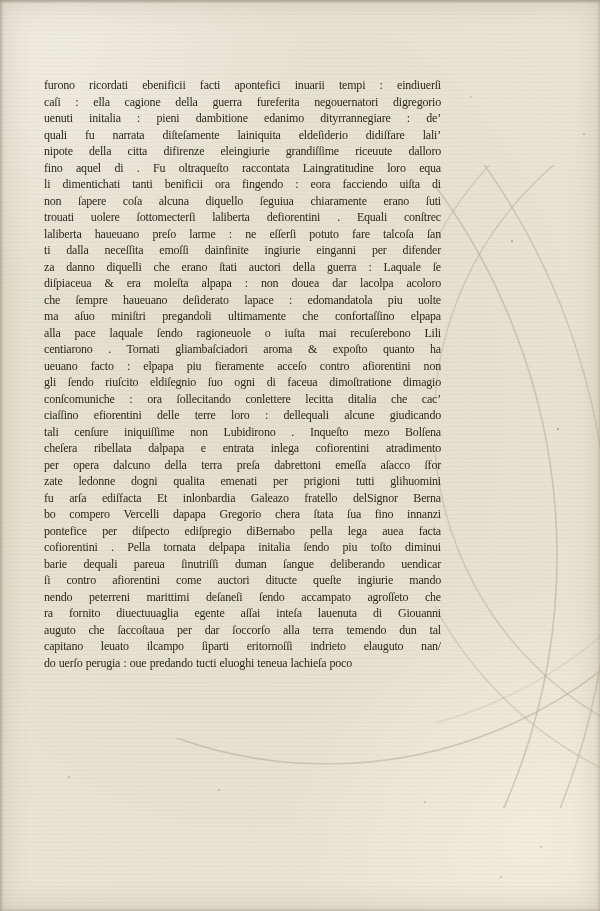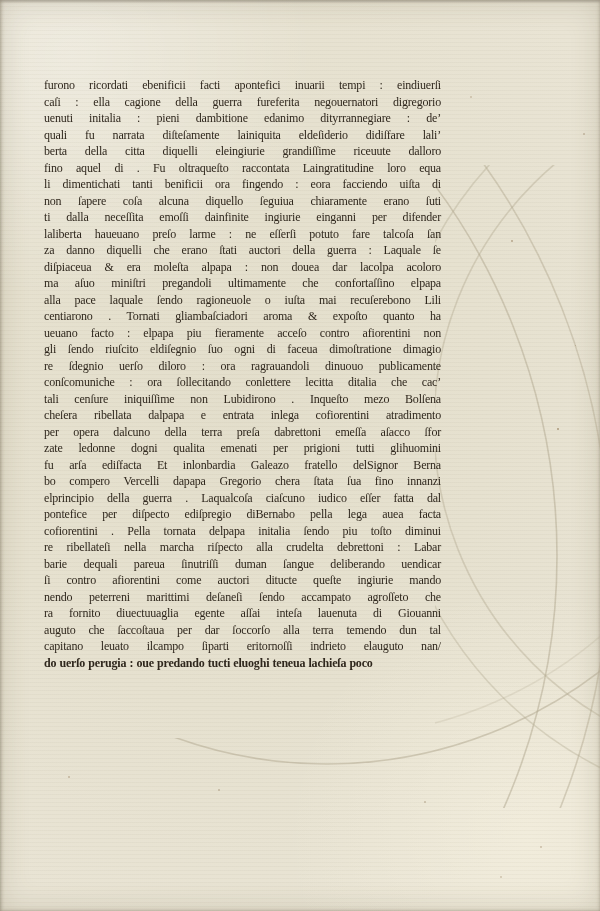--- a/index.html
+++ b/index.html
@@ -37,21 +37,21 @@
     letter-spacing:-0.2px;
     word-spacing:0.4px;
   }
   .tline{
     text-align:justify;
     text-align-last:justify;
     white-space:normal;
     height:16.5px;
     overflow:visible;
   }
-  .tline.lastline{text-align-last:left;font-weight:bold;}
+  .tline.lastline{text-align-last:left;}
   .fox{position:absolute;border-radius:50%;pointer-events:none;}
 </style>
 </head>
 <body>
 
 <div id="page">
 
   <svg id="emboss" width="600" height="911" viewBox="0 0 600 911">
     <defs>
       <clipPath id="marginclip">
@@ -69,45 +69,45 @@
       </g>
   </svg>
 
   <div id="texture"></div>
 
   <div id="textblock">
       <div class="tline">furono ricordati ebenificii facti apontefici inuarii tempi : eindiuerſi</div>
       <div class="tline">caſi : ella cagione della guerra fureferita negouernatori digregorio</div>
       <div class="tline">uenuti initalia : pieni dambitione edanimo dityrrannegiare : de’</div>
       <div class="tline">quali fu narrata diſteſamente lainiquita eldeſiderio didiſfare lali’</div>
-      <div class="tline">berta della citta diquelli eleingiurie grandiſſime riceuute dalloro</div>
+      <div class="tline">nipote della citta difirenze eleingiurie grandiſſime riceuute dalloro</div>
       <div class="tline">fino aquel di . Fu oltraqueſto raccontata Laingratitudine loro equa</div>
       <div class="tline">li dimentichati tanti benificii ora fingendo : eora facciendo uiſta di</div>
       <div class="tline">non ſapere coſa alcuna diquello ſeguiua chiaramente erano ſuti</div>
+      <div class="tline">trouati uolere ſottomecterſi laliberta defiorentini . Equali conſtrec</div>
+      <div class="tline">laliberta haueuano preſo larme : ne eſſerſi potuto fare talcoſa ſan</div>
       <div class="tline">ti dalla neceſſita emoſſi dainfinite ingiurie einganni per difender</div>
-      <div class="tline">laliberta haueuano preſo larme : ne eſſerſi potuto fare talcoſa ſan</div>
       <div class="tline">za danno diquelli che erano ſtati auctori della guerra : Laquale ſe</div>
       <div class="tline">diſpiaceua &amp; era moleſta alpapa : non douea dar lacolpa acoloro</div>
+      <div class="tline">che ſempre haueuano deſiderato lapace : edomandatola piu uolte</div>
       <div class="tline">ma aſuo miniſtri pregandoli ultimamente che confortaſſino elpapa</div>
       <div class="tline">alla pace laquale ſendo ragioneuole o iuſta mai recuſerebono Lili</div>
       <div class="tline">centiarono . Tornati gliambaſciadori aroma &amp; expoſto quanto ha</div>
       <div class="tline">ueuano facto : elpapa piu fieramente acceſo contro afiorentini non</div>
       <div class="tline">gli ſendo riuſcito eldiſegnio ſuo ogni di faceua dimoſtratione dimagio</div>
-      <div class="tline">re ſdegnio uerſo diloro : ora ragrauandoli dinuouo publicamente</div>
       <div class="tline">conſcomuniche : ora ſollecitando conlettere lecitta ditalia che cac’</div>
+      <div class="tline">ciaſſino efiorentini delle terre loro : dellequali alcune giudicando</div>
       <div class="tline">tali cenſure iniquiſſime non Lubidirono . Inqueſto mezo Bolſena</div>
       <div class="tline">cheſera ribellata dalpapa e entrata inlega cofiorentini atradimento</div>
       <div class="tline">per opera dalcuno della terra preſa dabrettoni emeſſa aſacco ſfor</div>
       <div class="tline">zate ledonne dogni qualita emenati per prigioni tutti glihuomini</div>
       <div class="tline">fu arſa ediſfacta Et inlonbardia Galeazo fratello delSignor Berna</div>
       <div class="tline">bo compero Vercelli dapapa Gregorio chera ſtata ſua fino innanzi</div>
-      <div class="tline">elprincipio della guerra . Laqualcoſa ciaſcuno iudico eſſer fatta dal</div>
       <div class="tline">pontefice per diſpecto ediſpregio diBernabo pella lega auea facta</div>
       <div class="tline">cofiorentini . Pella tornata delpapa initalia ſendo piu toſto diminui</div>
-      <div class="tline">re ribellateſi nella marcha riſpecto alla crudelta debrettoni : Labar</div>
       <div class="tline">barie dequali pareua ſinutriſſi duman ſangue deliberando uendicar</div>
       <div class="tline">ſi contro afiorentini come auctori ditucte queſte ingiurie mando</div>
       <div class="tline">nendo peterreni marittimi deſaneſi ſendo accampato agroſſeto che</div>
       <div class="tline">ra fornito diuectuuaglia egente aſſai inteſa lauenuta di Giouanni</div>
       <div class="tline">auguto che ſaccoſtaua per dar ſoccorſo alla terra temendo dun tal</div>
       <div class="tline">capitano leuato ilcampo ſiparti eritornoſſi indrieto elauguto nan/</div>
       <div class="tline lastline">do uerſo perugia : oue predando tucti eluoghi teneua lachieſa poco</div>
     </div>
 
   <div id="foxlayer">

